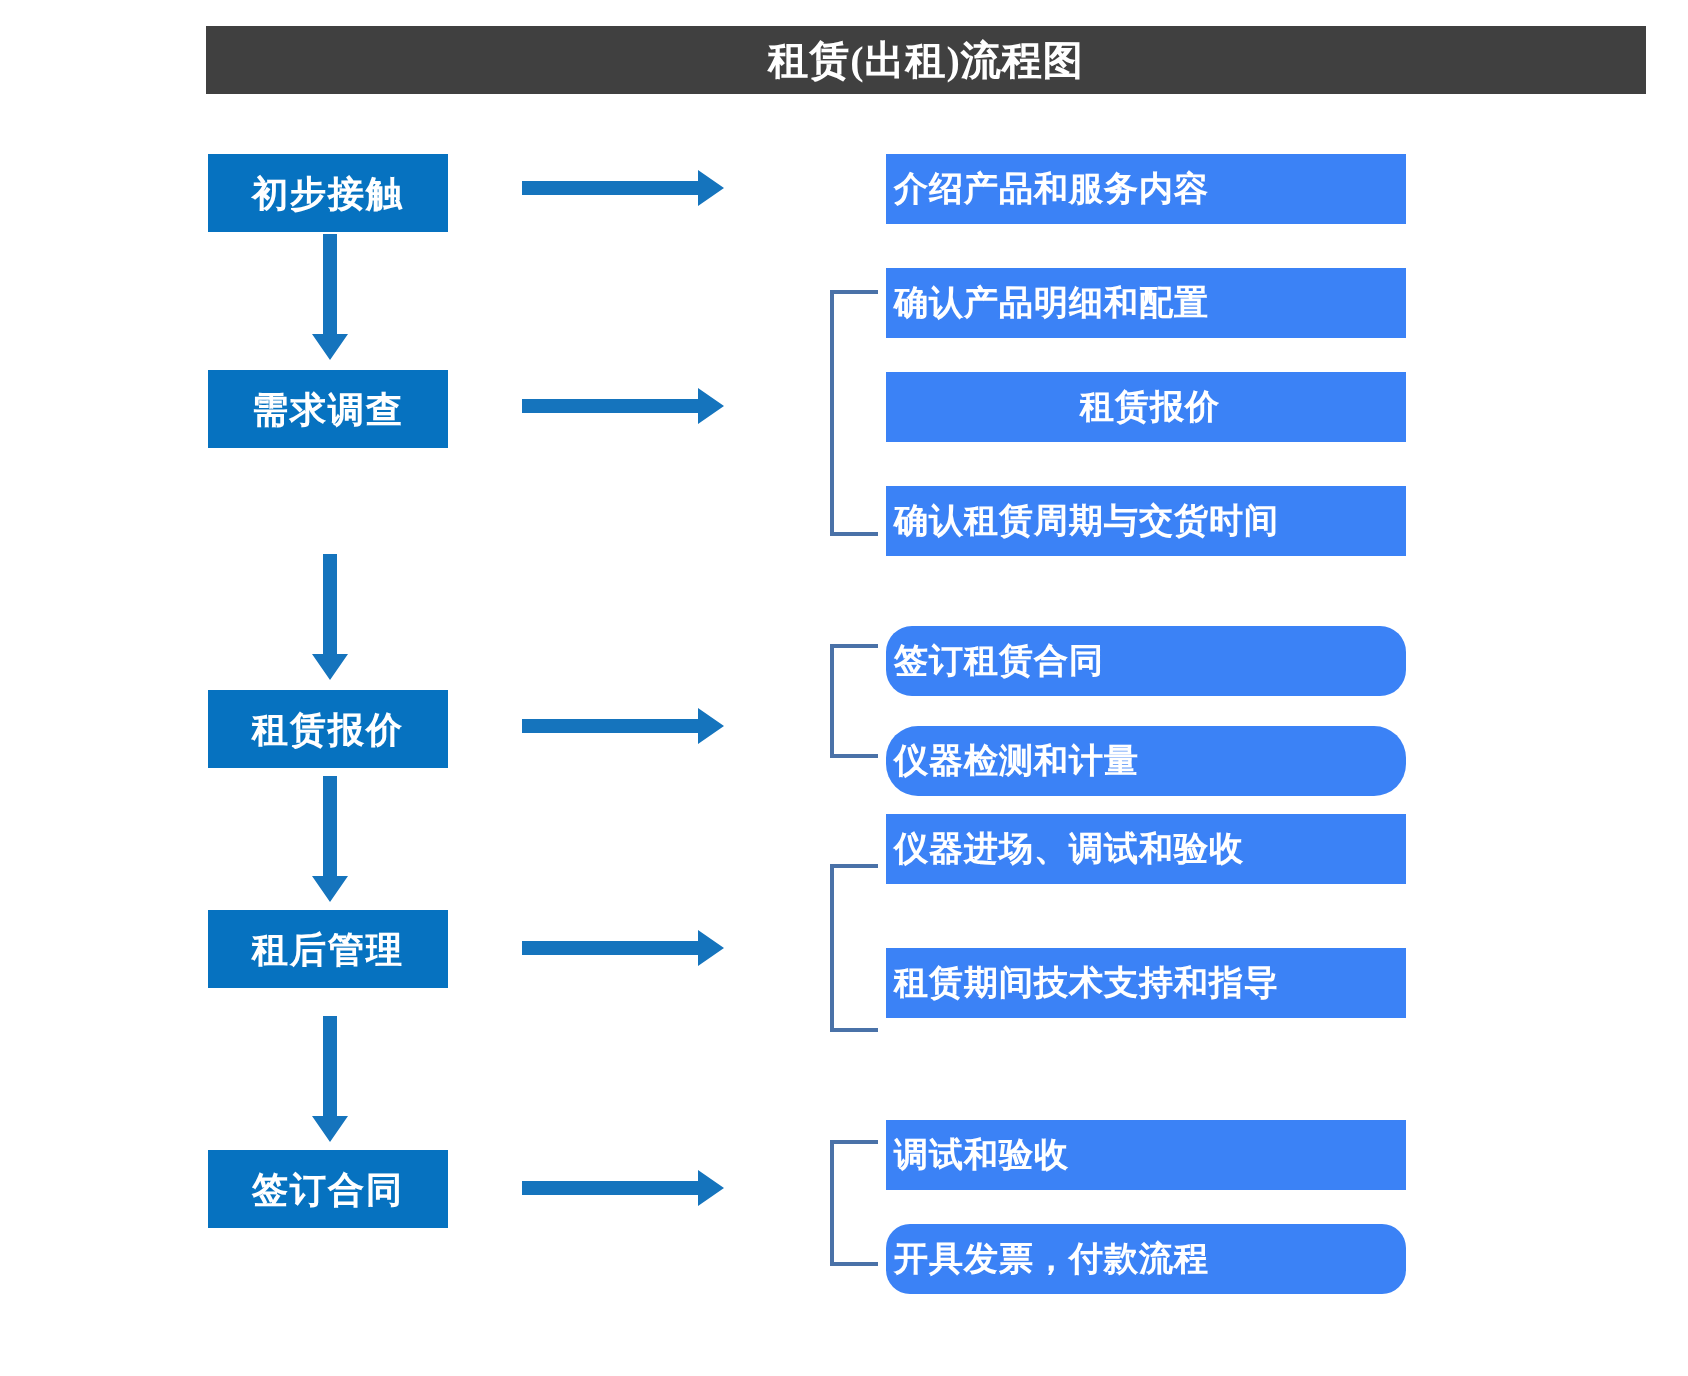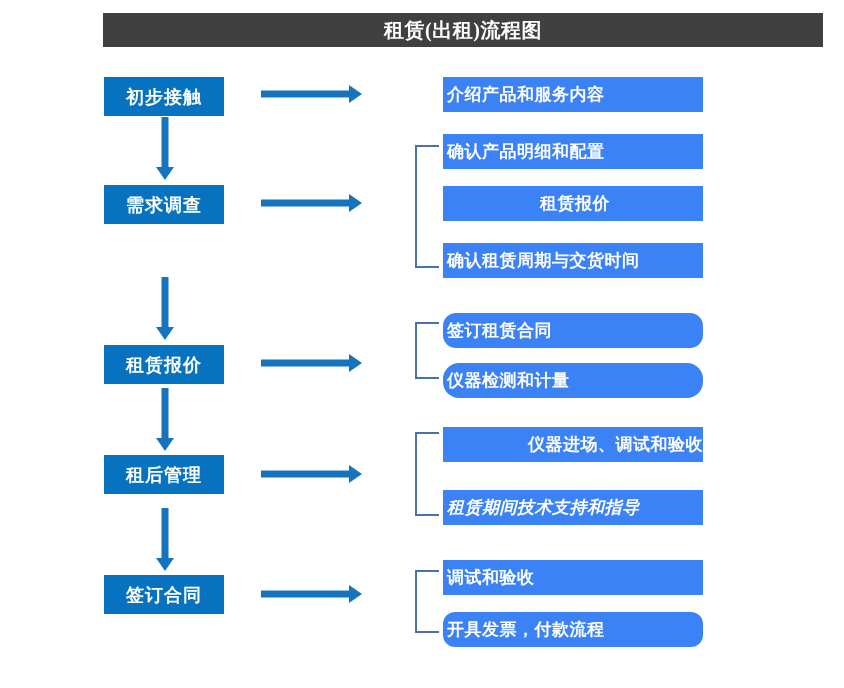--- a/index.html
+++ b/index.html
@@ -189,24 +189,24 @@
     </div>
   <div class="detail-box" style="top:243px;">
       <span>确认租赁周期与交货时间</span>
     </div>
   <div class="detail-box" style="top:313px;border-radius:13px;">
       <span>签订租赁合同</span>
     </div>
   <div class="detail-box" style="top:363px;border-radius:16px;">
       <span>仪器检测和计量</span>
     </div>
-  <div class="detail-box" style="top:427px;justify-content:flex-end;">
+  <div class="detail-box" style="top:407px;">
       <span>仪器进场、调试和验收</span>
     </div>
-  <div class="detail-box" style="top:490px;font-style:italic;">
+  <div class="detail-box" style="top:474px;">
       <span>租赁期间技术支持和指导</span>
     </div>
   <div class="detail-box" style="top:560px;">
       <span>调试和验收</span>
     </div>
   <div class="detail-box" style="top:612px;border-radius:12px;">
       <span>开具发票，付款流程</span>
     </div>
 
 </div>

